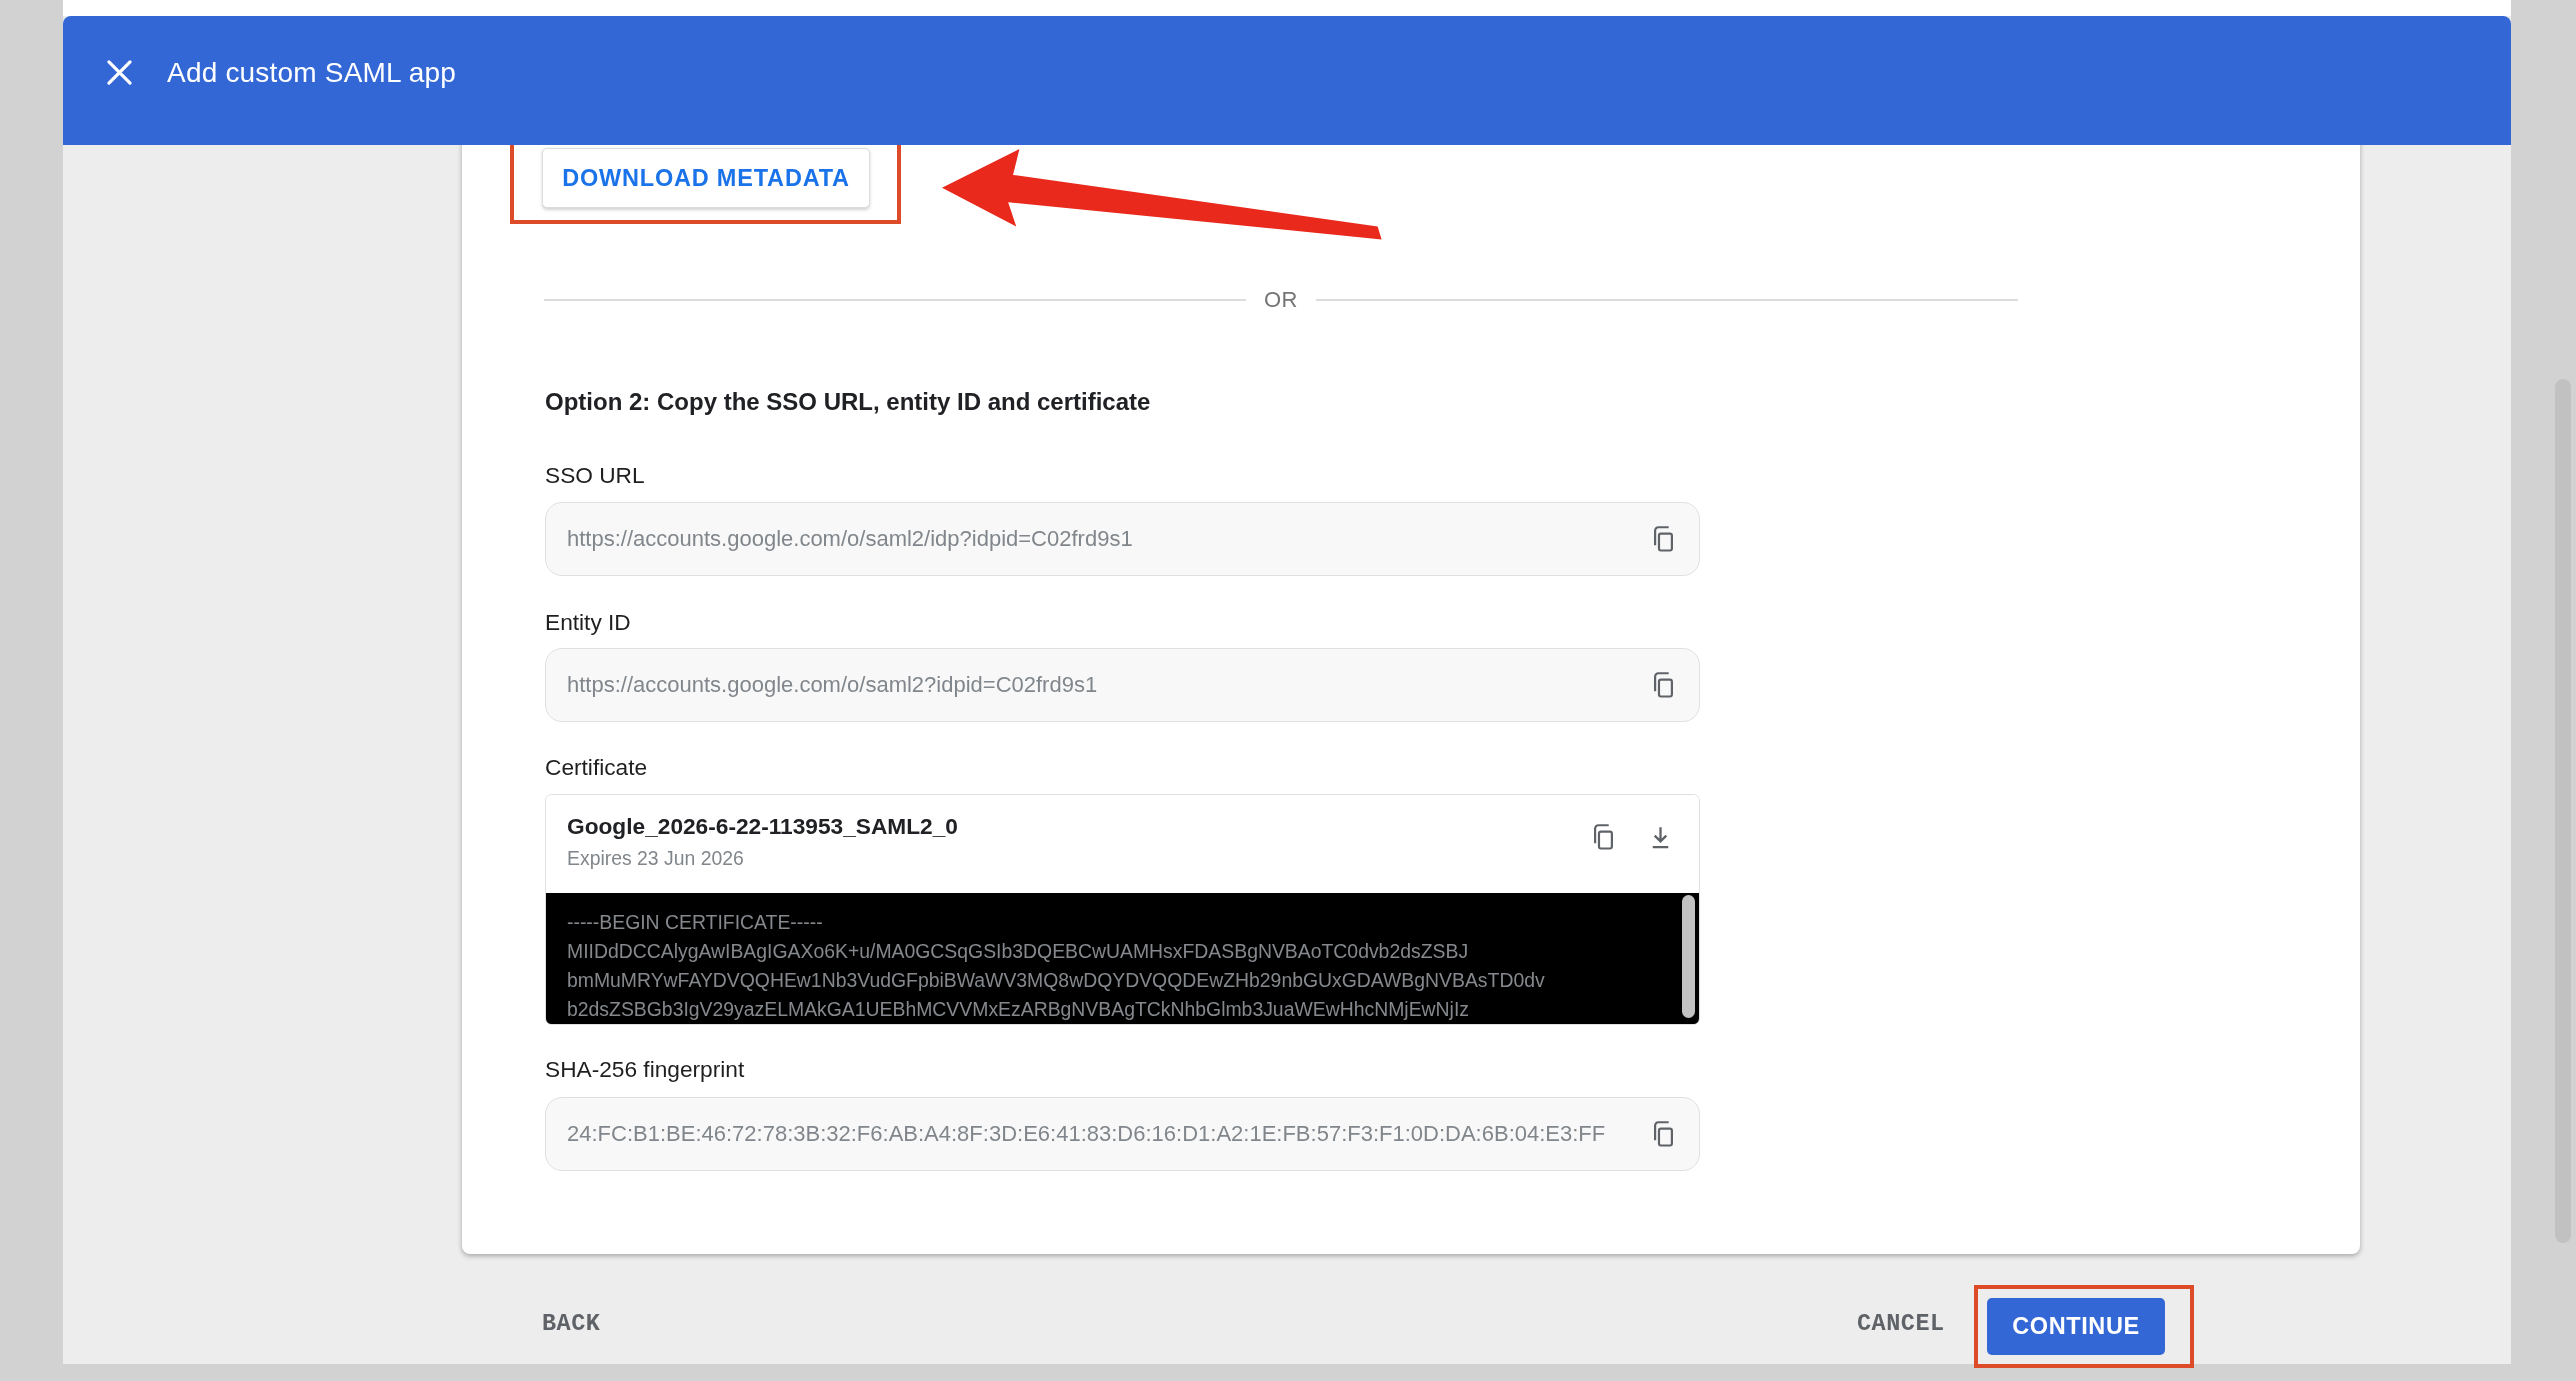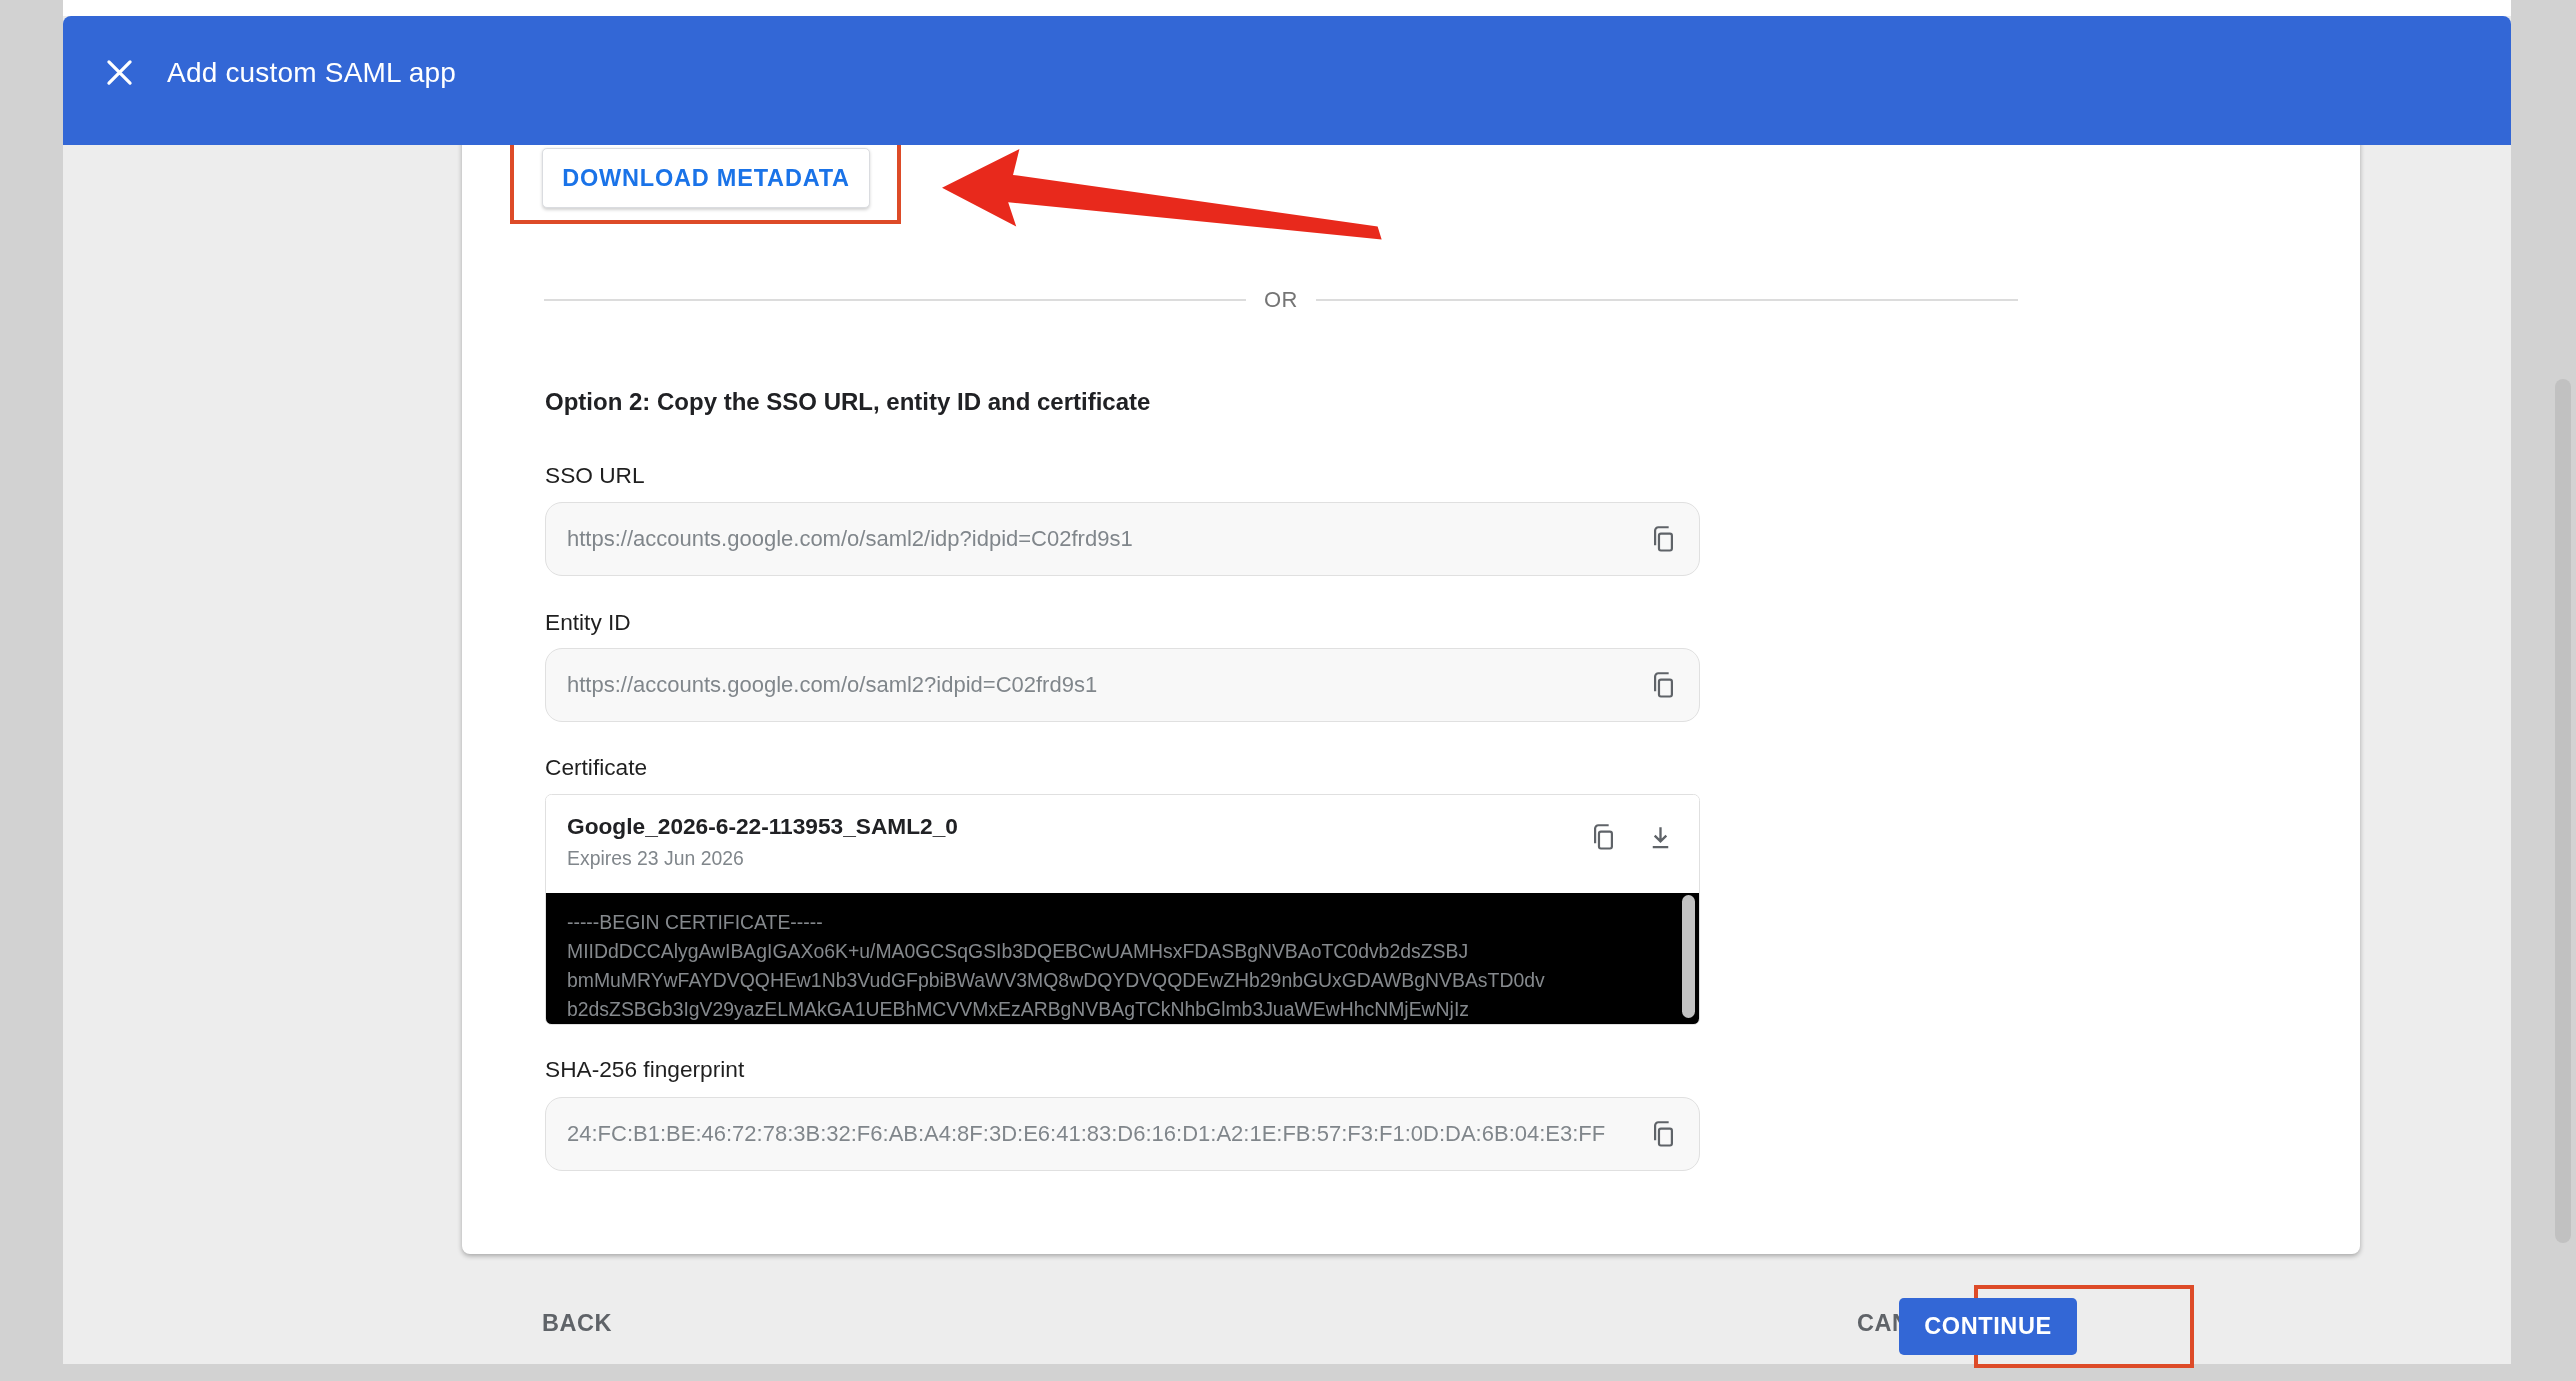--- a/index.html
+++ b/index.html
@@ -28,22 +28,22 @@
   .icon-btn{position:absolute;top:50%;transform:translateY(-50%);width:36px;height:36px;border:none;background:transparent;padding:0;cursor:pointer;}
   .icon-btn svg{width:31px;height:31px;display:block;margin:auto;}
   .cert-card{position:absolute;left:83px;top:665px;width:1155px;height:231px;border:0.8px solid #e0e0e0;border-radius:6.5px;box-sizing:border-box;background:#ffffff;overflow:hidden;}
   .cert-head{position:relative;height:94px;background:#ffffff;}
   .cert-name{position:absolute;left:21px;top:18px;font-size:22.7px;font-weight:700;color:#202124;}
   .cert-exp{position:absolute;left:21px;top:52px;font-size:19.4px;color:#80868b;}
   .cert-body{position:absolute;left:0;top:98px;width:1155px;height:136px;background:#000000;box-sizing:border-box;padding:14.6px 49px 0 21px;}
   .cert-line{font-size:19.4px;color:#85898d;line-height:29px;white-space:nowrap;overflow:hidden;}
   .cert-thumb{position:absolute;right:4px;top:100px;width:13px;height:123px;background:#c2c2c2;border-radius:6.5px;}
   
-  .foot-txt{position:absolute;color:#5f6368;font-size:23.5px;font-weight:700;letter-spacing:0.5px;background:transparent;border:none;cursor:pointer;font-family:Liberation Sans, sans-serif;}
-  .continue-btn{position:absolute;left:1836px;top:1298px;width:178px;height:57px;background:#3367d6;color:#ffffff;border:none;border-radius:4.9px;font-size:23.5px;font-weight:700;letter-spacing:0.6px;font-family:"Liberation Sans",sans-serif;cursor:pointer;z-index:3;}
+  .foot-txt{position:absolute;color:#5f6368;font-size:23.5px;font-weight:700;letter-spacing:0.5px;background:transparent;border:none;cursor:pointer;font-family:Liberation Mono, monospace;}
+  .continue-btn{position:absolute;left:1924px;top:1298px;width:178px;height:57px;background:#3367d6;color:#ffffff;border:none;border-radius:4.9px;font-size:23.5px;font-weight:700;letter-spacing:0.6px;font-family:"Liberation Sans",sans-serif;cursor:pointer;z-index:3;}
   .red-box.cont{left:1911px;top:1285px;width:220px;height:83px;z-index:2;}
   .page-thumb{position:absolute;left:2492px;top:379px;width:16px;height:864px;background:#c1c1c1;border-radius:8px;z-index:6;}
 </style>
 </head>
 <body>
 
 <div class="stage">
   <div class="viewport">
     <div class="top-strip"></div>
 

